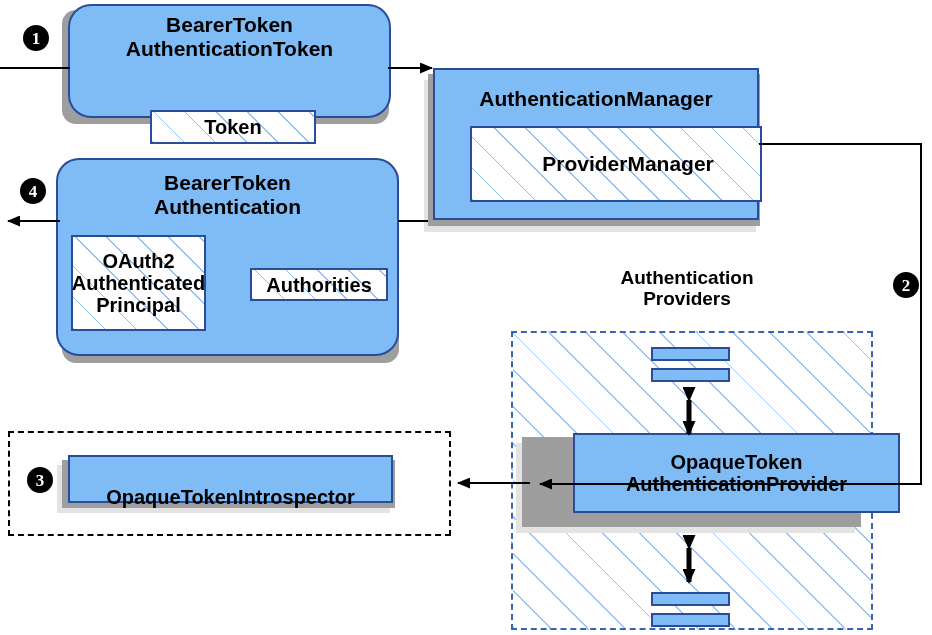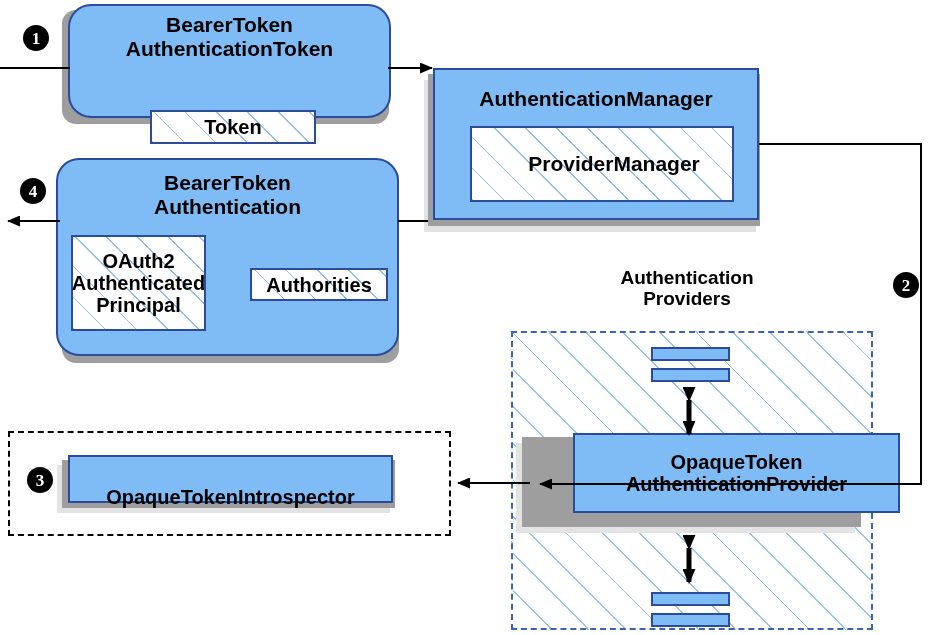--- a/index.html
+++ b/index.html
@@ -211,21 +211,21 @@
     <div class="title" style="font-size:21px;">BearerToken
 AuthenticationToken</div>
   </div>
   <div class="hatchbox" style="left:150px; top:65px; width:166px; height:34px; font-size:20px;margin-top:45px;">Token</div>
 
   <div class="shadow-light" style="left:424px; top:80px; width:332px; height:152px;"></div>
   <div class="shadow-soft" style="left:428px; top:74px; width:332px; height:152px;"></div>
   <div class="node" style="left:433px; top:68px; width:326px; height:152px; justify-content:flex-start; padding-top:17px;">
     <div class="title" style="font-size:21px;">AuthenticationManager</div>
   </div>
-  <div class="hatchbox" style="left:470px; top:126px; width:264px; height:76px; font-size:21px;padding-left:24px;">ProviderManager</div>
+  <div class="hatchbox" style="left:470px; top:126px; width:292px; height:76px; font-size:21px;padding-left:24px;">ProviderManager</div>
 
   <div class="shadow-soft rounded" style="left:62px; top:165px; width:337px; height:198px;"></div>
   <div class="node rounded" style="left:56px; top:158px; width:343px; height:198px; justify-content:flex-start; padding-top:11px;">
     <div class="title" style="font-size:21px;">BearerToken
 Authentication</div>
   </div>
   <div class="hatchbox" style="left:71px; top:235px; width:135px; height:96px; font-size:20px;">OAuth2
 Authenticated
 Principal</div>
   <div class="hatchbox" style="left:250px; top:268px; width:138px; height:33px; font-size:20px;">Authorities</div>

